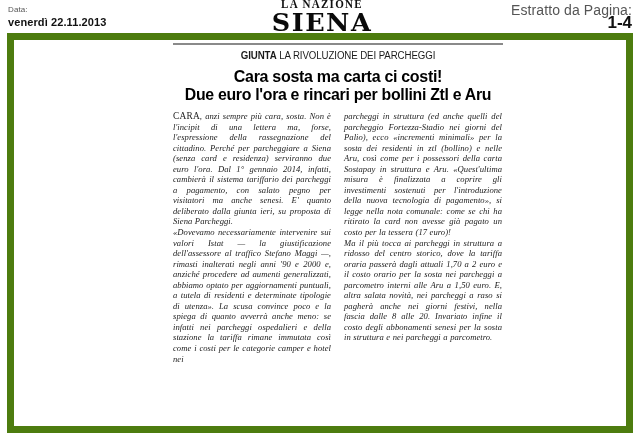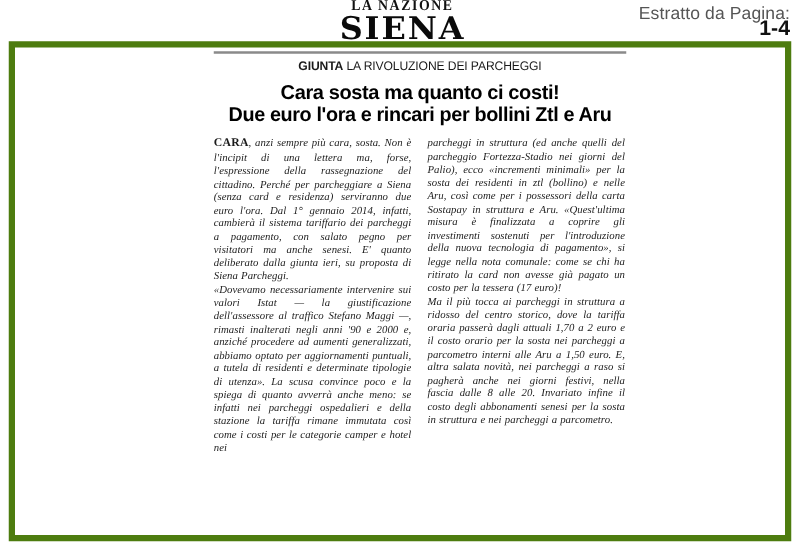--- a/index.html
+++ b/index.html
@@ -87,21 +87,21 @@
     line-height: 14px;
   }
 
   
   .clipping {
     position: absolute;
     left: 7px;
     top: 33px;
     width: 626px;
     height: 400px;
-    border: 5px solid #4d7c0f;
+    border: 7px solid #4d7c0f;
     background: #fff;
     box-sizing: border-box;
     overflow: hidden;
   }
 
   .article {
     position: absolute;
     left: 159px;
     top: 3px;
     width: 330px;
@@ -156,30 +156,34 @@
     text-align: justify;
     color: #1b1b1b;
     letter-spacing: 0.05px;
     word-spacing: 0.3px;
   }
   .col p {
     margin: 0;
   }
   .dropcap {
     font-style: normal;
-    font-weight: bold;
+    font-weight: normal;
     font-size: 9.4px;
     letter-spacing: 0.2px;
   }
 </style>
 </head>
 <body>
 
 <div class="meta-bar">
 
+  <div class="meta-date">
+    <div class="meta-date-label">Data:</div>
+    <div class="meta-date-value">venerdì 22.11.2013</div>
+  </div>
 
   <div class="masthead">
     <div class="masthead-top">LA NAZIONE</div>
     <div class="masthead-main">SIENA</div>
   </div>
 
   <div class="meta-extract">
     <div class="meta-extract-label">Estratto da Pagina:</div>
     <div class="meta-extract-value">1-4</div>
   </div>
@@ -190,21 +194,21 @@
 
   <div class="article">
 
     <div class="rule"></div>
 
     <div class="kicker">
       <span class="lead">GIUNTA</span><span> LA RIVOLUZIONE DEI PARCHEGGI</span>
     </div>
 
     <div class="headline">
-      <div class="headline-1">Cara sosta ma quanto ci costi!</div>
+      <div class="headline-1">Cara sosta ma carta ci costi!</div>
       <div class="headline-2">Due euro l'ora e rincari per bollini Ztl e Aru</div>
     </div>
 
     <div class="columns">
 
       <div class="col">
         <p><span class="dropcap">CARA</span><span>, anzi sempre più cara, sosta. Non è l'incipit di una lettera ma, forse, l'espressione della rassegnazione del cittadino. Perché per parcheggiare a Siena (senza card e residenza) serviranno due euro l'ora. Dal 1° gennaio 2014, infatti, cambierà il sistema tariffario dei parcheggi a pagamento, con salato pegno per visitatori ma anche senesi. E' quanto deliberato dalla giunta ieri, su proposta di Siena Parcheggi.</span></p>
         <p>«Dovevamo necessariamente intervenire sui valori Istat — la giustificazione dell'assessore al traffico Stefano Maggi —, rimasti inalterati negli anni '90 e 2000 e, anziché procedere ad aumenti generalizzati, abbiamo optato per aggiornamenti puntuali, a tutela di residenti e determinate tipologie di utenza». La scusa convince poco e la spiega di quanto avverrà anche meno: se infatti nei parcheggi ospedalieri e della stazione la tariffa rimane immutata così come i costi per le categorie camper e hotel nei</p>
       </div>
 

